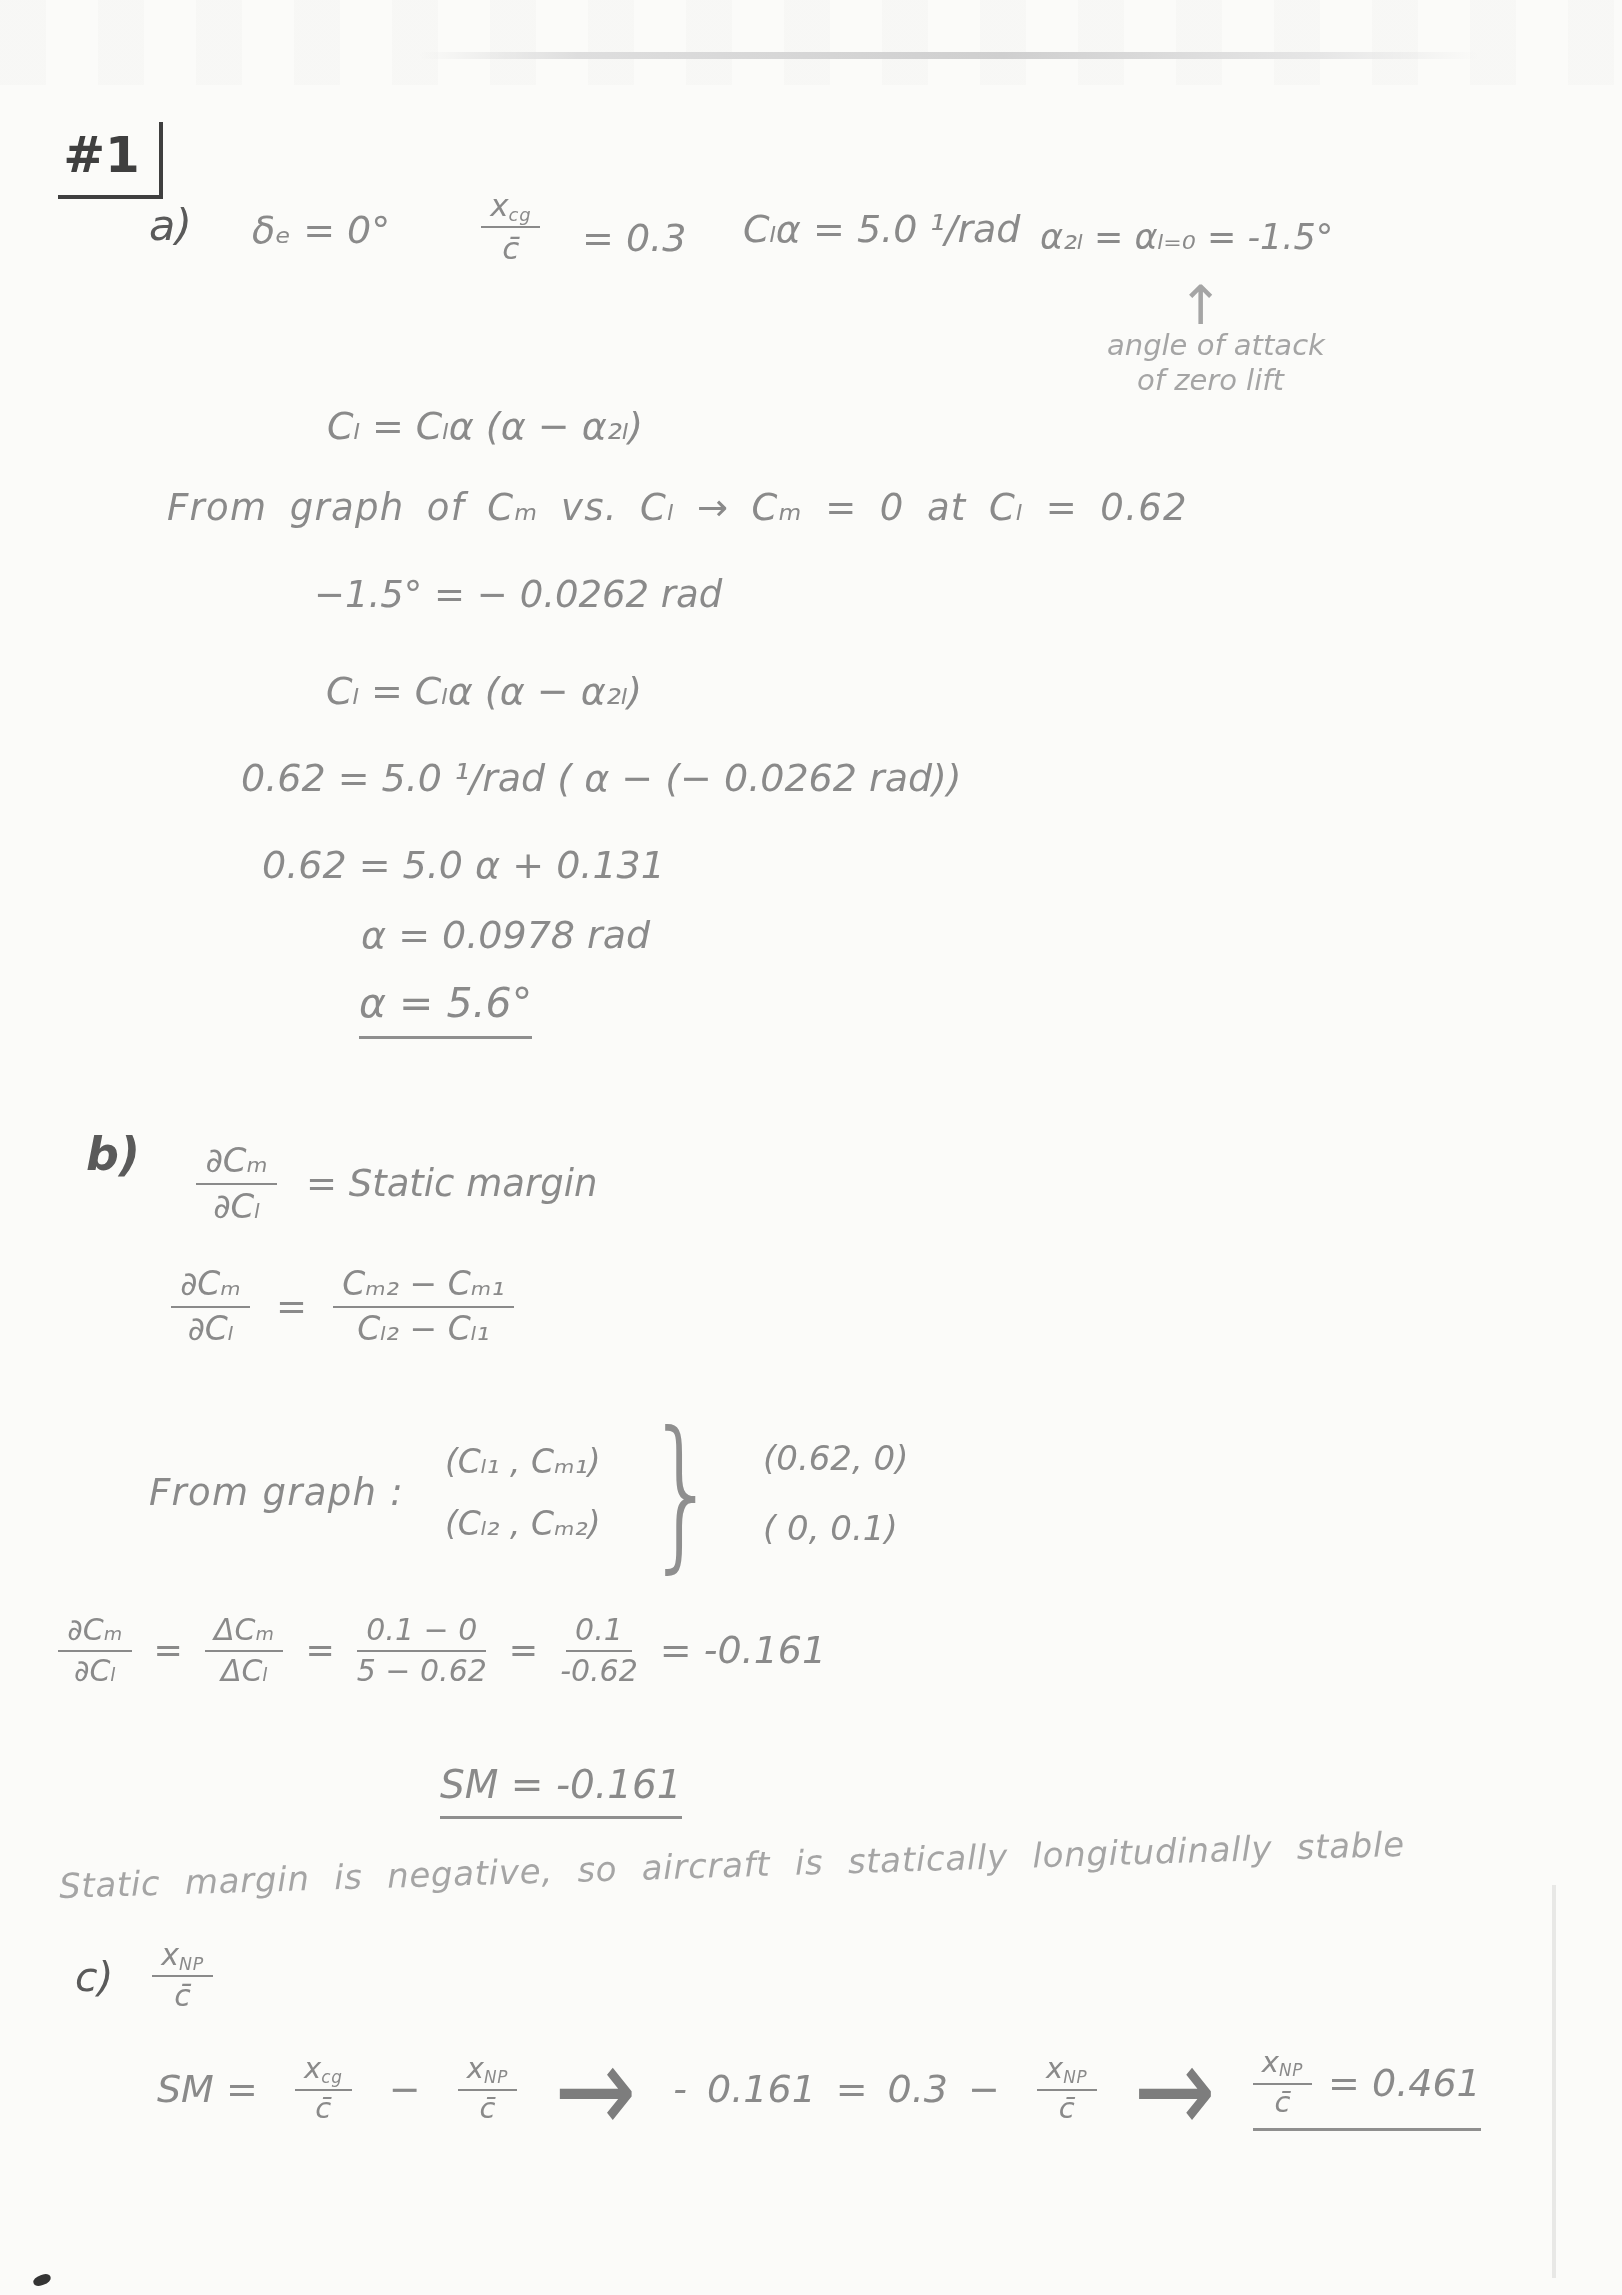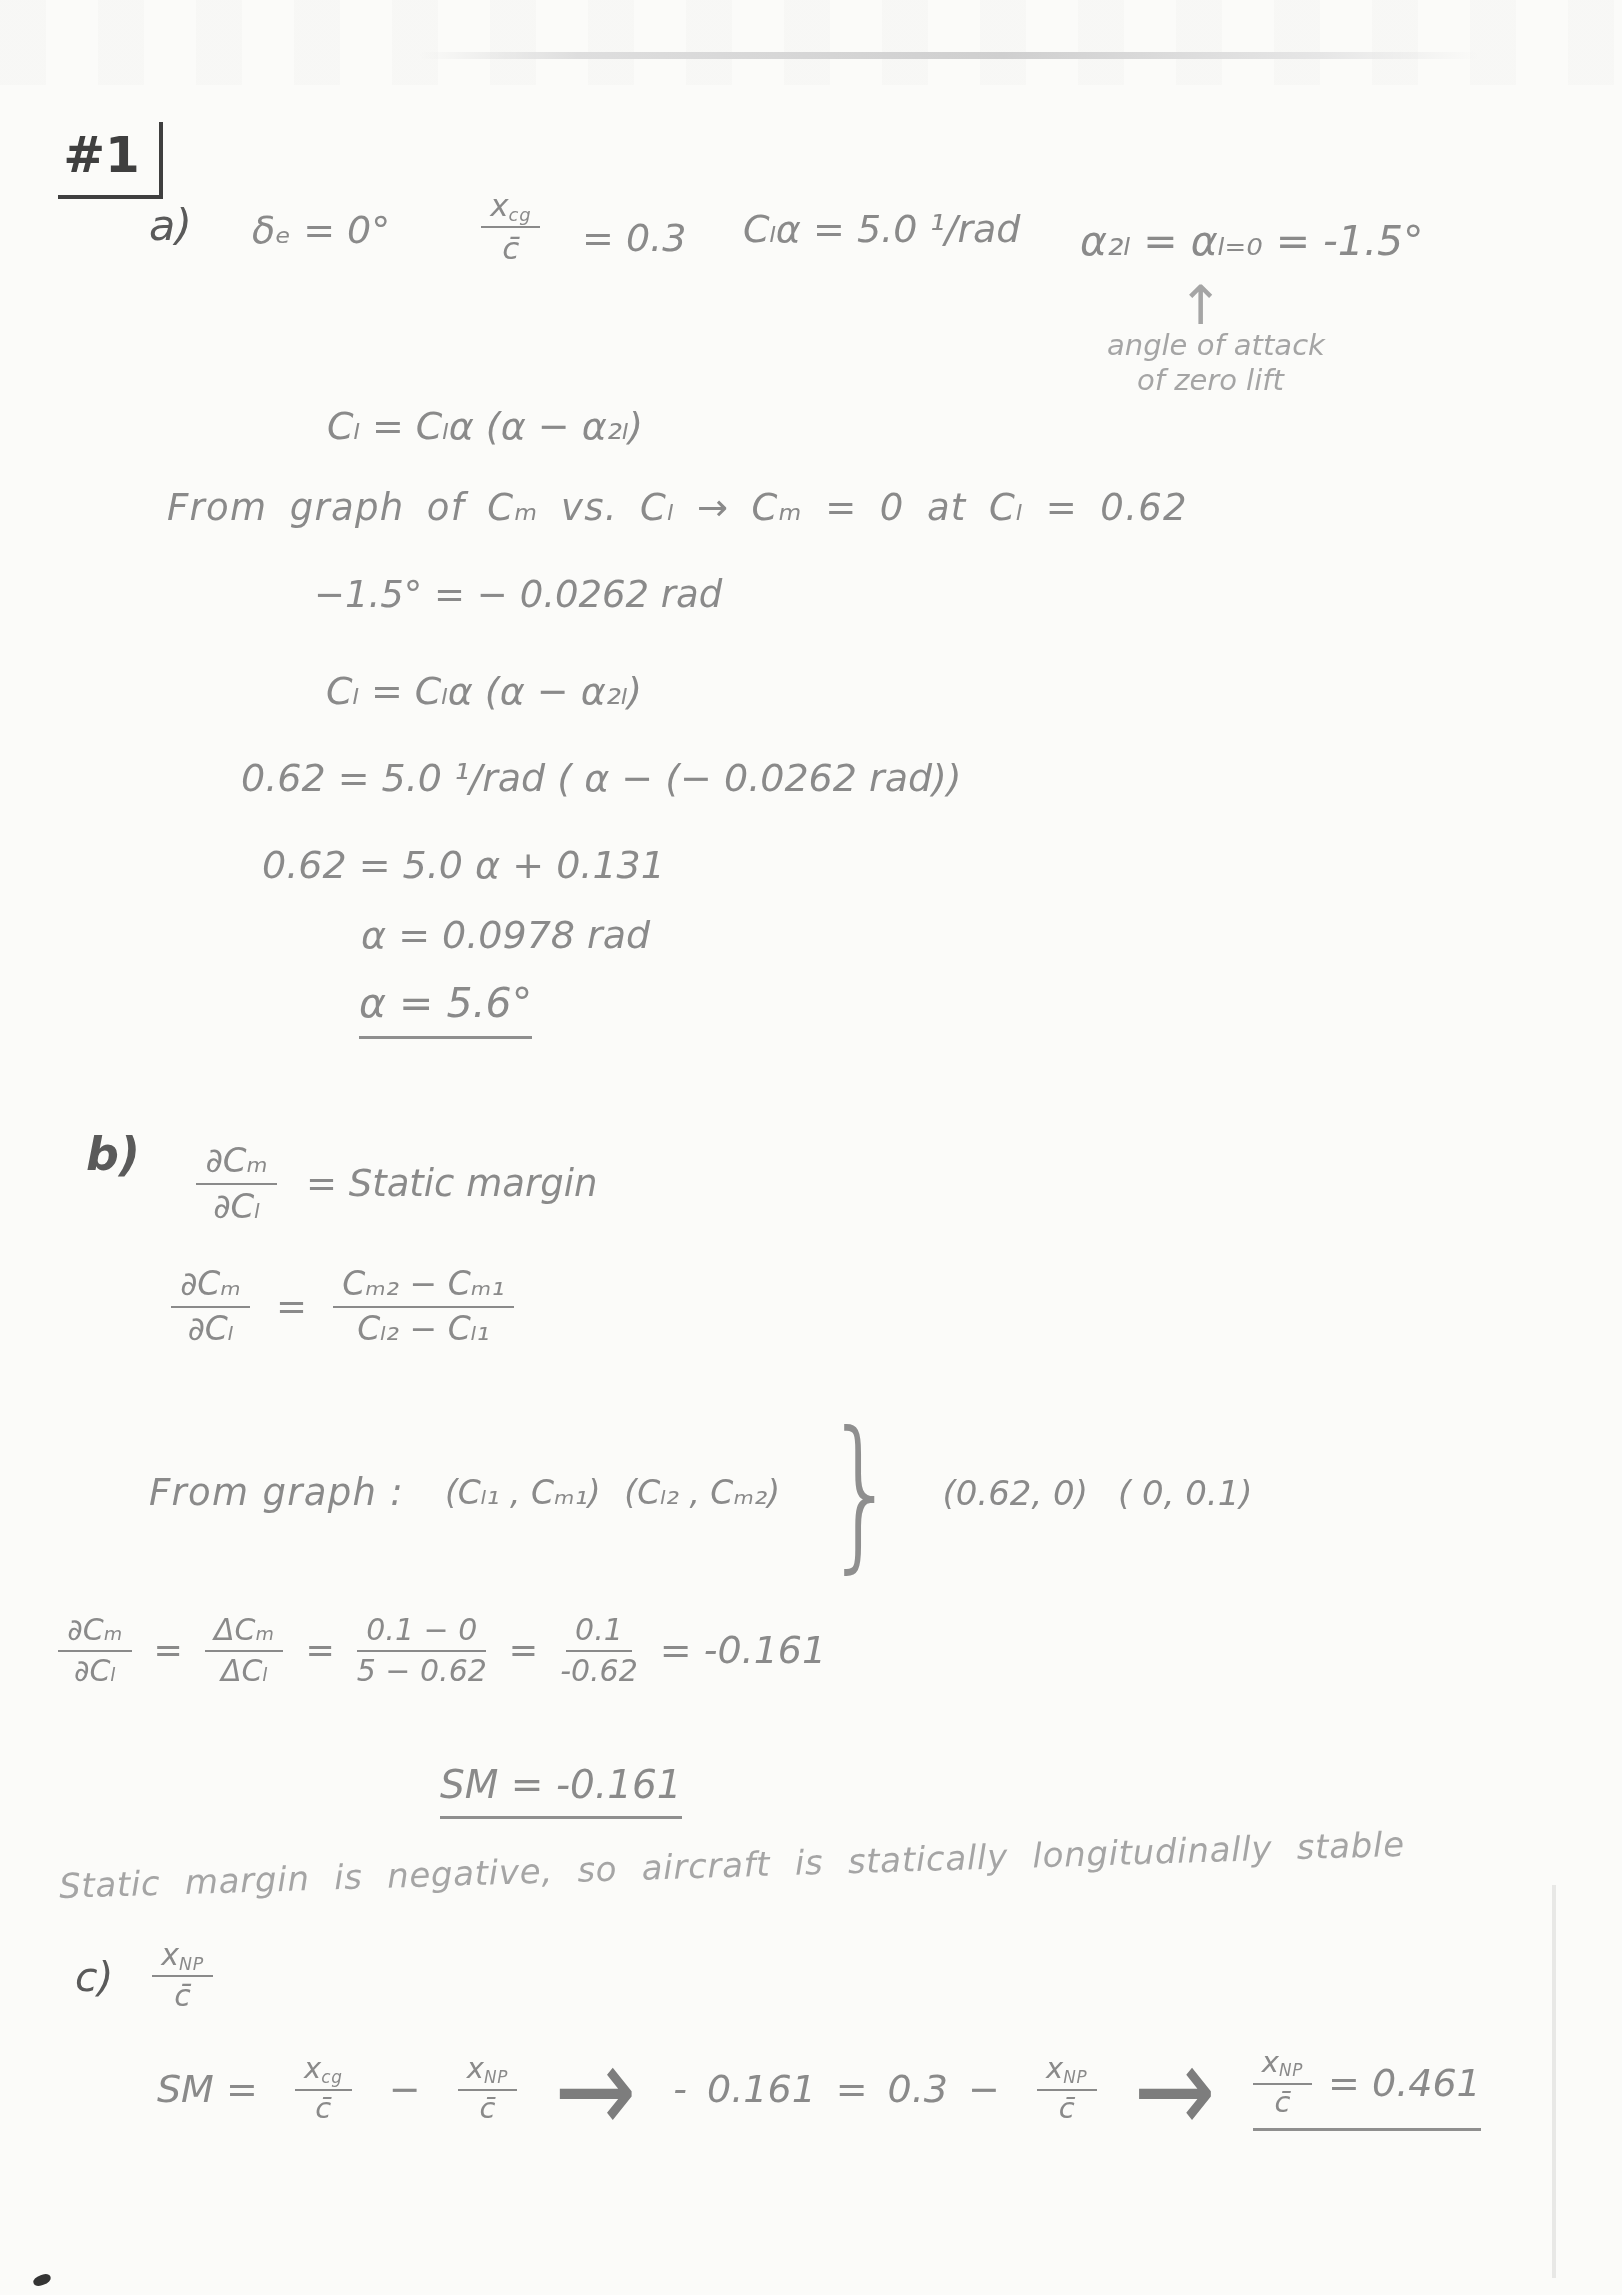--- a/index.html
+++ b/index.html
@@ -4,21 +4,21 @@
 <style>
   html,body{margin:0;padding:0}
   body{
     width:1622px;height:2295px;position:relative;overflow:hidden;
     background:#fbfbf9;
     font-family:"DejaVu Sans",sans-serif;font-style:italic;
     color:#8a8a8a;
   }
   .pos{position:absolute;white-space:nowrap}
   .row{display:flex;align-items:center}
-  .col{display:flex;flex-direction:row}
+  .col{display:flex;flex-direction:column}
   .frac{display:inline-flex;flex-direction:column;align-items:center;line-height:1.1;text-align:center}
   .frac .num{border-bottom:2.6px solid currentColor;padding:0 9.2px 3.9px;display:inline-block}
   .frac .den{padding-top:2.6px}
   .fsub{font-size:.58em;position:relative;top:.28em;letter-spacing:0.7px}
   .underlined{border-bottom:3.3px solid #8f8f8f;padding-bottom:9.2px}
   .part-label{color:#5a5a5a}
   .light{color:#a5a5a5}
   .brace{font-size:164px;font-weight:100;font-style:normal;line-height:.85;transform:scaleX(.7);color:#8f8f8f}
   .bigarrow{font-size:98px;line-height:1;font-style:normal;color:#7d7d7d;transform:scaleY(1.25)}
   .problem-number{
@@ -59,21 +59,21 @@
 
   <span class="pos frac" style="left:481px;top:188px;font-size:31px">
     <span class="num"><span>x</span><span class="fsub">cg</span></span>
     <span class="den">c̄</span>
   </span>
 
   <div class="pos" style="left:582px;top:216px;font-size:38px">= 0.3</div>
 
   <div class="pos" style="left:743px;top:207px;font-size:38px">Cₗα = 5.0 ¹/rad</div>
 
-  <div class="pos" style="left:1080px;top:217px;font-size:41px">α₂ₗ = αₗ₌₀ = -1.5°</div>
+  <div class="pos" style="left:1040px;top:217px;font-size:35px">α₂ₗ = αₗ₌₀ = -1.5°</div>
 
   <div class="pos light" style="left:1178px;top:274px;font-size:54px;font-style:normal">↑</div>
   <div class="pos light" style="left:1107px;top:328px;font-size:29px">angle of attack</div>
   <div class="pos light" style="left:1137px;top:363px;font-size:29px">of zero lift</div>
 
   <div class="pos" style="left:327px;top:404px;font-size:38px">Cₗ = Cₗα (α − α₂ₗ)</div>
 
   <div class="pos" style="left:167px;top:486px;font-size:37px;letter-spacing:1.3px;word-spacing:9.2px">From graph of Cₘ vs. Cₗ → Cₘ = 0 at Cₗ = 0.62</div>
 
   <div class="pos" style="left:314px;top:573px;font-size:37px">−1.5° = − 0.0262 rad</div>

